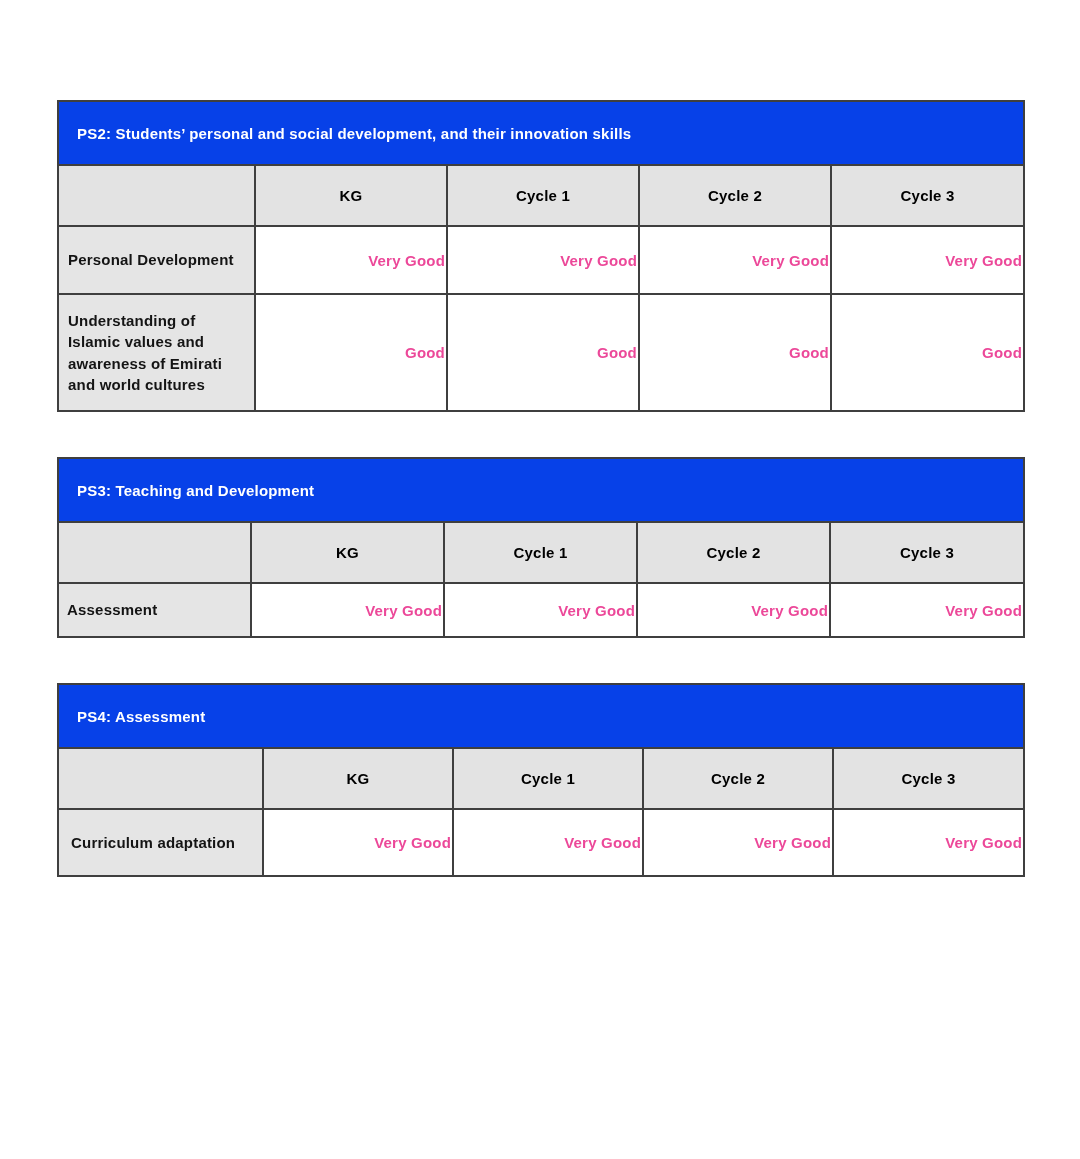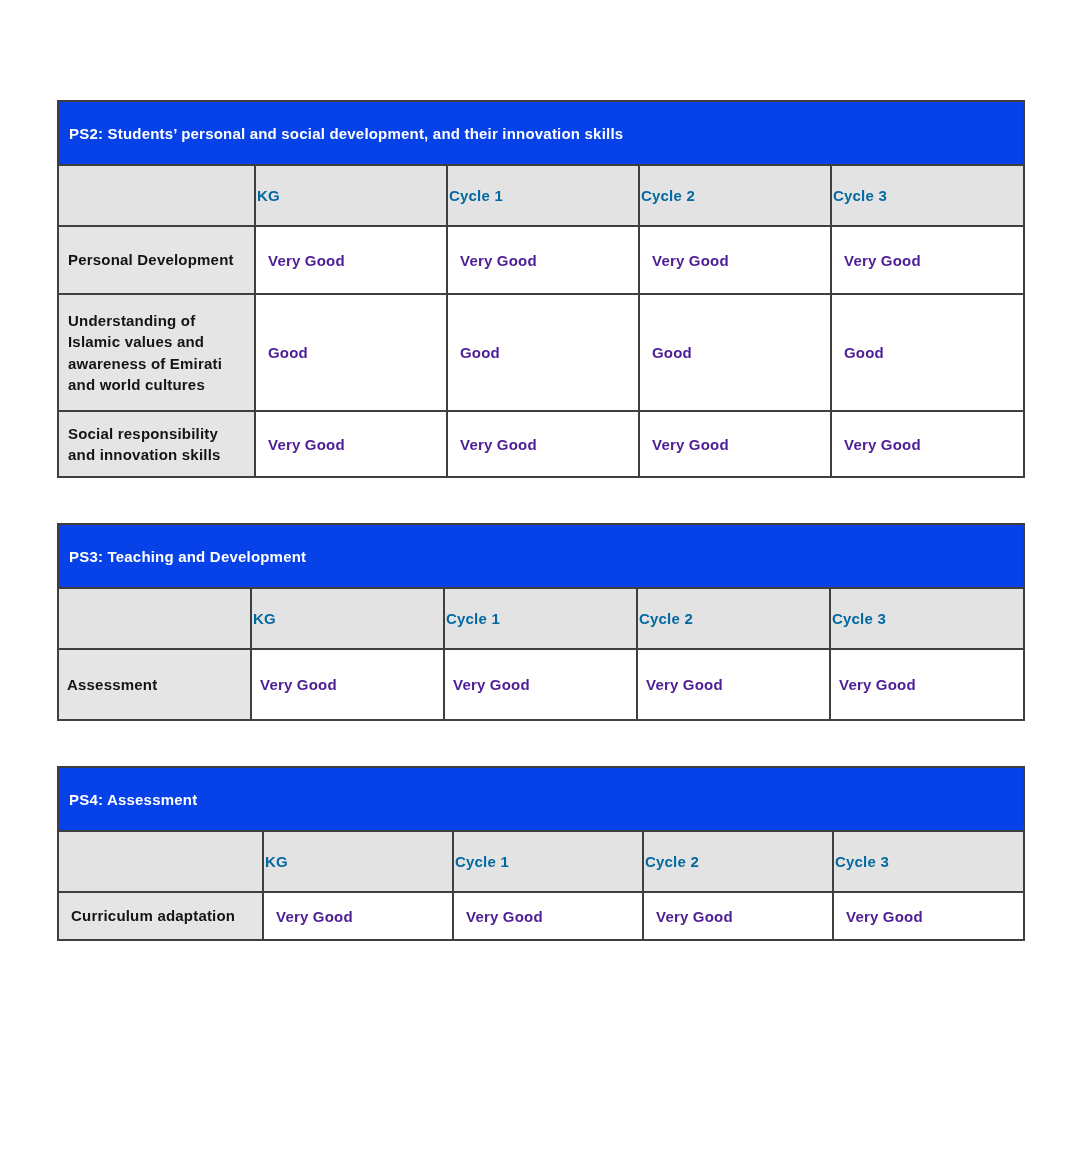--- a/index.html
+++ b/index.html
@@ -31,51 +31,53 @@
     border: 2px solid #3f3f3f;
     box-sizing: border-box;
     font-weight: bold;
     font-size: 15px;
     letter-spacing: 0.2px;
   }
   td.title-cell {
     background: #0741e8;
     color: #ffffff;
     height: 64px;
-    padding-left: 10px;
+    padding-left: 18px;
     vertical-align: middle;
     font-size: 15.5px;
   }
   td.colhead-cell {
     background: #e3e3e3;
-    color: #0369a1;
+    color: #000000;
     height: 61px;
+    text-align: center;
     vertical-align: middle;
   }
   td.label-cell {
     color: #141414;
     padding: 6px 8px 6px 9px;
     vertical-align: middle;
     line-height: 1.42;
     background: #e5e5e5;
   }
   td.value-cell {
-    color: #4c1d95;
+    color: #ec4899;
     padding-left: 12px;
     vertical-align: middle;
     background: #ffffff;
+    text-align: right;
   }
   
   .t0 .r0 td { height: 68px; }
   .t0 .r1 td { height: 117px; }
   .t0 .r2 td { height: 66px; }
   .t1 .r0 td { height: 68px; }
-  .t1 .r1 td { height: 71px; padding-left: 8px; }
+  .t1 .r1 td { height: 54px; padding-left: 8px; }
   .t2 .r0 td { height: 66px; }
-  .t2 .r1 td { height: 48px; padding-left: 12px; }
+  .t2 .r1 td { height: 67px; padding-left: 12px; }
 </style>
 </head>
 <body>
 
 <div class="page">
   <div class="tables-wrap">
 
     <table class="ps-table t0">
       <colgroup>
         <col style="width:197px">
@@ -101,27 +103,20 @@
           <td class="value-cell">Very Good</td>
           <td class="value-cell">Very Good</td>
           <td class="value-cell">Very Good</td>
         </tr>
         <tr class="r1">
           <td class="label-cell">Understanding of Islamic values and awareness of Emirati and world cultures</td>
           <td class="value-cell">Good</td>
           <td class="value-cell">Good</td>
           <td class="value-cell">Good</td>
           <td class="value-cell">Good</td>
-        </tr>
-        <tr class="r2">
-          <td class="label-cell">Social responsibility and innovation skills</td>
-          <td class="value-cell">Very Good</td>
-          <td class="value-cell">Very Good</td>
-          <td class="value-cell">Very Good</td>
-          <td class="value-cell">Very Good</td>
         </tr>
       </tbody>
     </table>
 
     <table class="ps-table t1">
       <colgroup>
         <col style="width:193px">
           <col style="width:193px">
           <col style="width:193px">
           <col style="width:193px">

